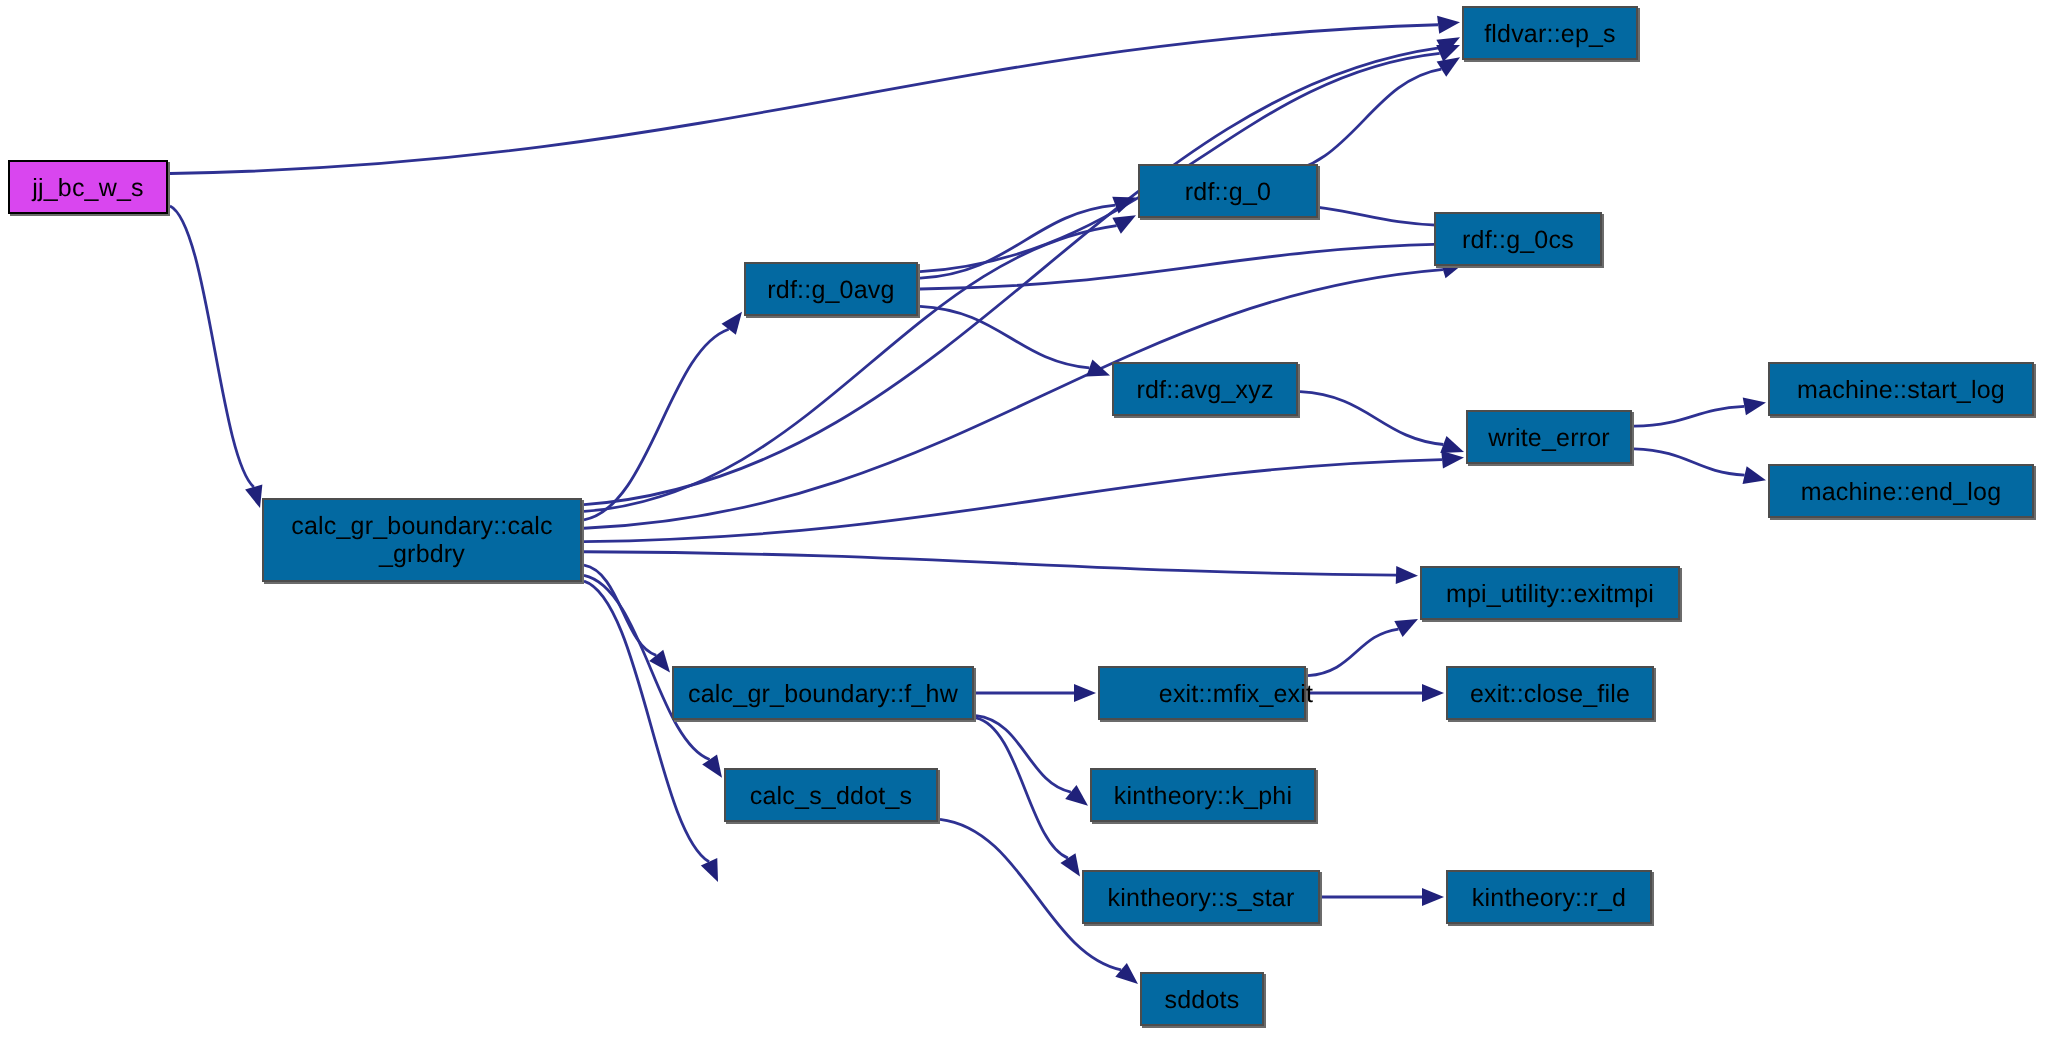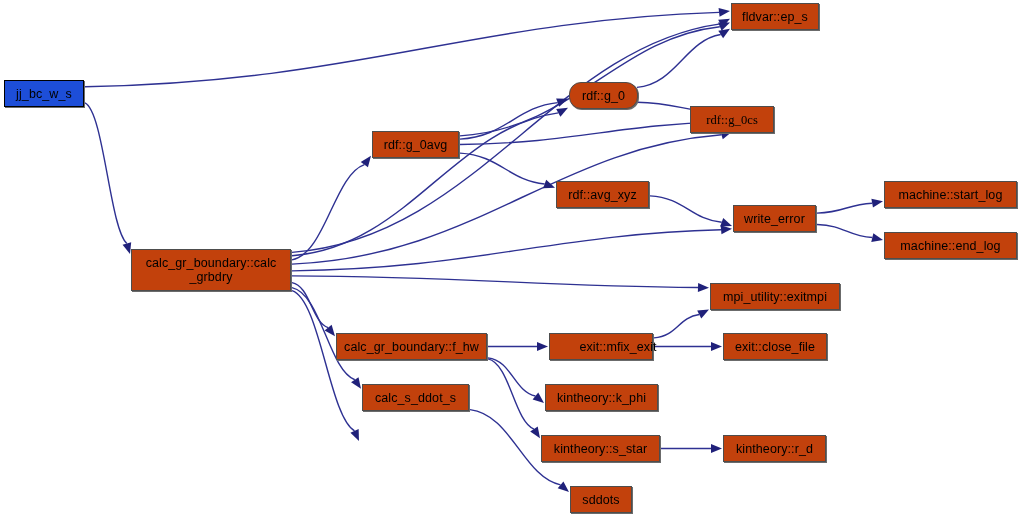--- a/index.html
+++ b/index.html
@@ -31,36 +31,36 @@
     stroke: #2E3192;
     stroke-width: 1.4px;
   }
   .edge-head {
     fill: #20217A;
     stroke: none;
   }
   .node-box {
     position: absolute;
     box-sizing: border-box;
-    background: #c2410c;
+    background: #0369a1;
     border: 1px solid #4d4d4d;
     box-shadow: 1px 1px 0 0 #6b6b6b;
     display: flex;
     align-items: center;
     justify-content: center;
     text-align: center;
     color: #000000;
     font-size: 12.5px;
     line-height: 14px;
     letter-spacing: 0.1px;
     white-space: pre-line;
     cursor: default;
   }
   .node-box.root {
-    background: #1d4ed8;
+    background: #d946ef;
     border-color: #000000;
   }
   .node-label {
     display: block;
     padding: 0 4px;
     white-space: pre-line;
   }
 </style>
 </head>
 <body>
@@ -119,23 +119,23 @@
       <polygon points="722,346.5 711,351 711,342" class="edge-head"></polygon>
       <path class="edge-path" d="M470,409.65 C511.58,414.5874 522.9207477064909,476.6795669572439 560.540747706491,484.90856695724386"></path>
       <polygon points="569,491.94 557.664252370818,488.3691701682248 563.4172430421639,481.44796374626293" class="edge-head"></polygon>
       <path class="edge-path" d="M661,448.5 C686.62,448.5 687.82,448.5 711,448.5"></path>
       <polygon points="722,448.5 711,453 711,444" class="edge-head"></polygon>
     </svg>
 <div class="node-box root" style="left: 4px; top: 80px; width: 80px; height: 27px;"><span class="node-label">jj_bc_w_s</span></div>
     <div class="node-box" style="left: 131px; top: 249px; width: 160px; height: 42px;"><span class="node-label">calc_gr_boundary::calc
 _grbdry</span></div>
     <div class="node-box" style="left: 372px; top: 131px; width: 87px; height: 27px;"><span class="node-label">rdf::g_0avg</span></div>
-    <div class="node-box" style="left: 569px; top: 82px; width: 69px; height: 27px; border-radius: 12px;"><span class="node-label">rdf::g_0</span></div>
+    <div class="node-box" style="left: 569px; top: 82px; width: 90px; height: 27px;"><span class="node-label">rdf::g_0</span></div>
     <div class="node-box" style="left: 731px; top: 3px; width: 88px; height: 27px;"><span class="node-label">fldvar::ep_s</span></div>
-    <div class="node-box" style="left: 690px; top: 106px; width: 84px; height: 27px; font-family: Liberation Serif, serif;"><span class="node-label">rdf::g_0cs</span></div>
+    <div class="node-box" style="left: 717px; top: 106px; width: 84px; height: 27px;"><span class="node-label">rdf::g_0cs</span></div>
     <div class="node-box" style="left: 556px; top: 181px; width: 93px; height: 27px;"><span class="node-label">rdf::avg_xyz</span></div>
     <div class="node-box" style="left: 733px; top: 205px; width: 83px; height: 27px;"><span class="node-label">write_error</span></div>
     <div class="node-box" style="left: 884px; top: 181px; width: 133px; height: 27px;"><span class="node-label">machine::start_log</span></div>
     <div class="node-box" style="left: 884px; top: 232px; width: 133px; height: 27px;"><span class="node-label">machine::end_log</span></div>
     <div class="node-box" style="left: 710px; top: 283px; width: 130px; height: 27px;"><span class="node-label">mpi_utility::exitmpi</span></div>
     <div class="node-box" style="left: 336px; top: 333px; width: 151px; height: 27px;"><span class="node-label">calc_gr_boundary::f_hw</span></div>
     <div class="node-box" style="left: 549px; top: 333px; width: 104px; height: 27px; padding-left: 34px;"><span class="node-label">exit::mfix_exit</span></div>
     <div class="node-box" style="left: 362px; top: 384px; width: 107px; height: 27px;"><span class="node-label">calc_s_ddot_s</span></div>
     <div class="node-box" style="left: 723px; top: 333px; width: 104px; height: 27px;"><span class="node-label">exit::close_file</span></div>
     <div class="node-box" style="left: 545px; top: 384px; width: 113px; height: 27px;"><span class="node-label">kintheory::k_phi</span></div>

